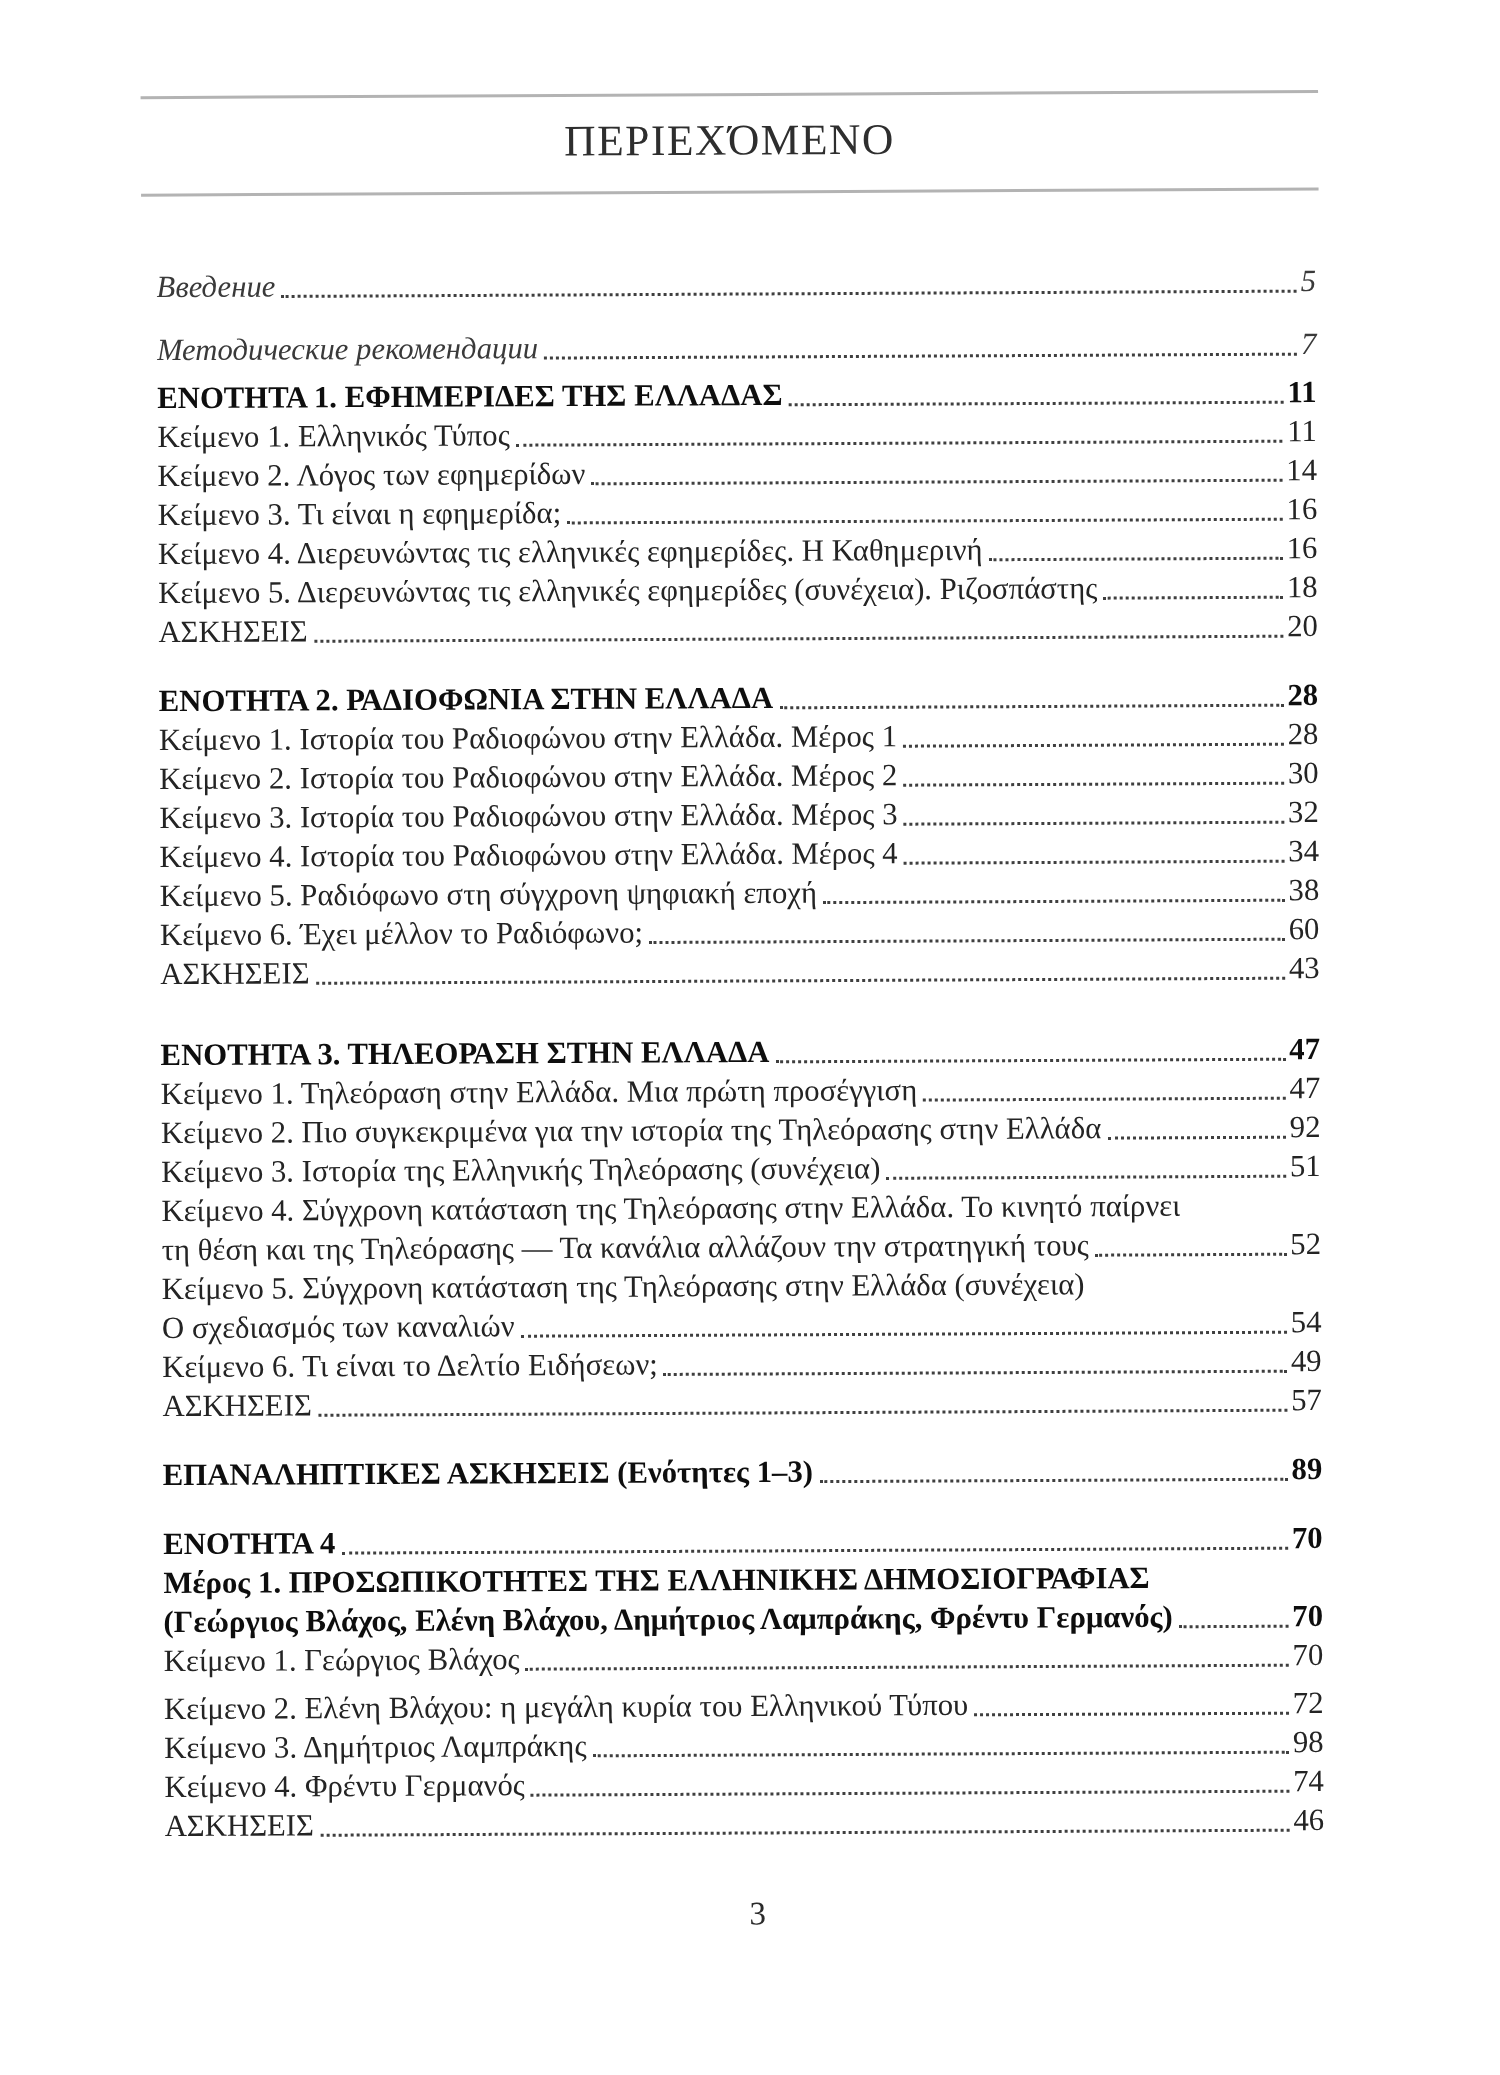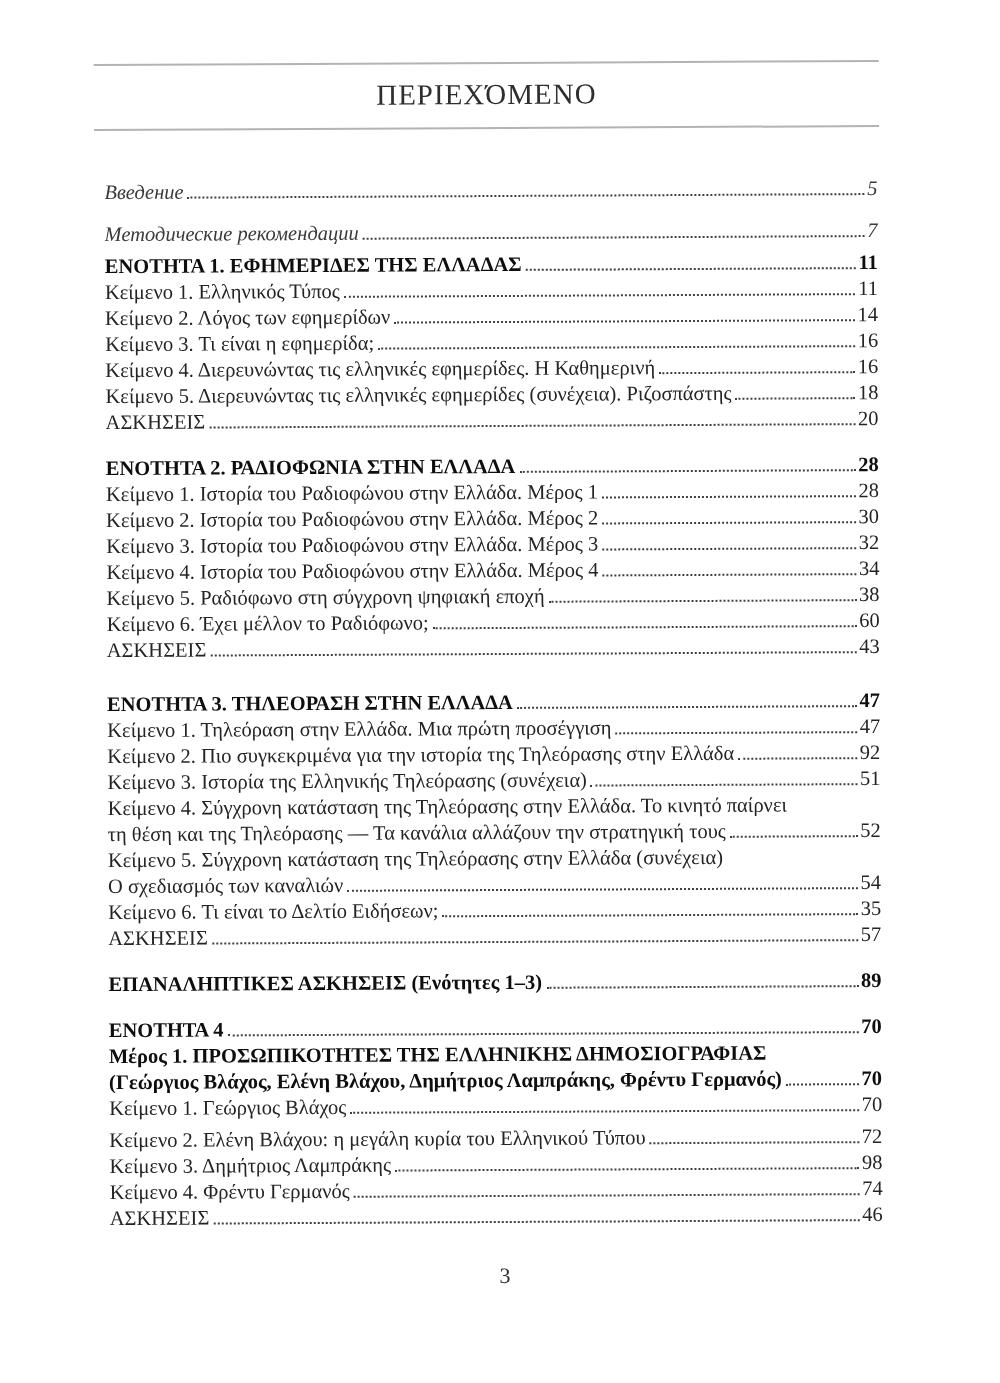--- a/index.html
+++ b/index.html
@@ -204,21 +204,21 @@
 
   </div>
       <div class="row">
     <span class="label">Ο σχεδιασμός των καναλιών</span>
     <span class="dots"></span>
     <span class="pagenum">54</span>
   </div>
       <div class="row">
     <span class="label">Κείμενο 6. Τι είναι το Δελτίο Ειδήσεων;</span>
     <span class="dots"></span>
-    <span class="pagenum">35</span>
+    <span class="pagenum">49</span>
   </div>
       <div class="row">
     <span class="label">ΑΣΚΗΣΕΙΣ</span>
     <span class="dots"></span>
     <span class="pagenum">57</span>
   </div>
       <div class="row bold gap-section">
     <span class="label">ΕΠΑΝΑΛΗΠΤΙΚΕΣ ΑΣΚΗΣΕΙΣ (Ενότητες 1–3)</span>
     <span class="dots"></span>
     <span class="pagenum">89</span>

